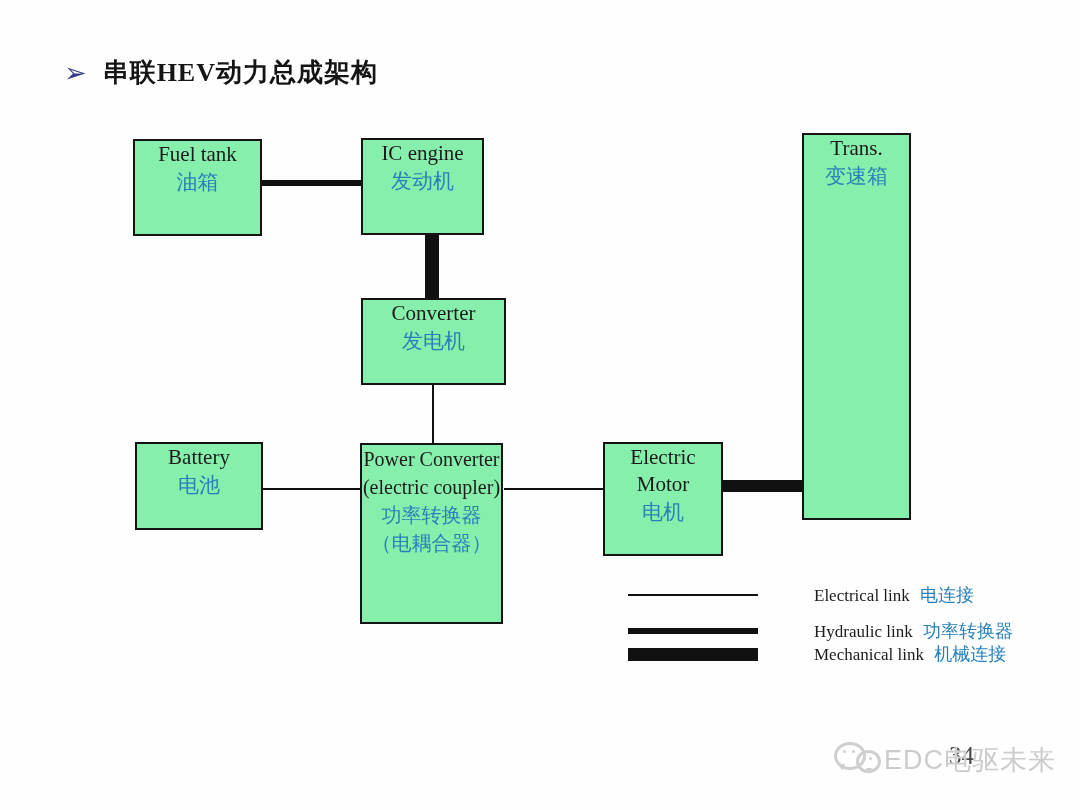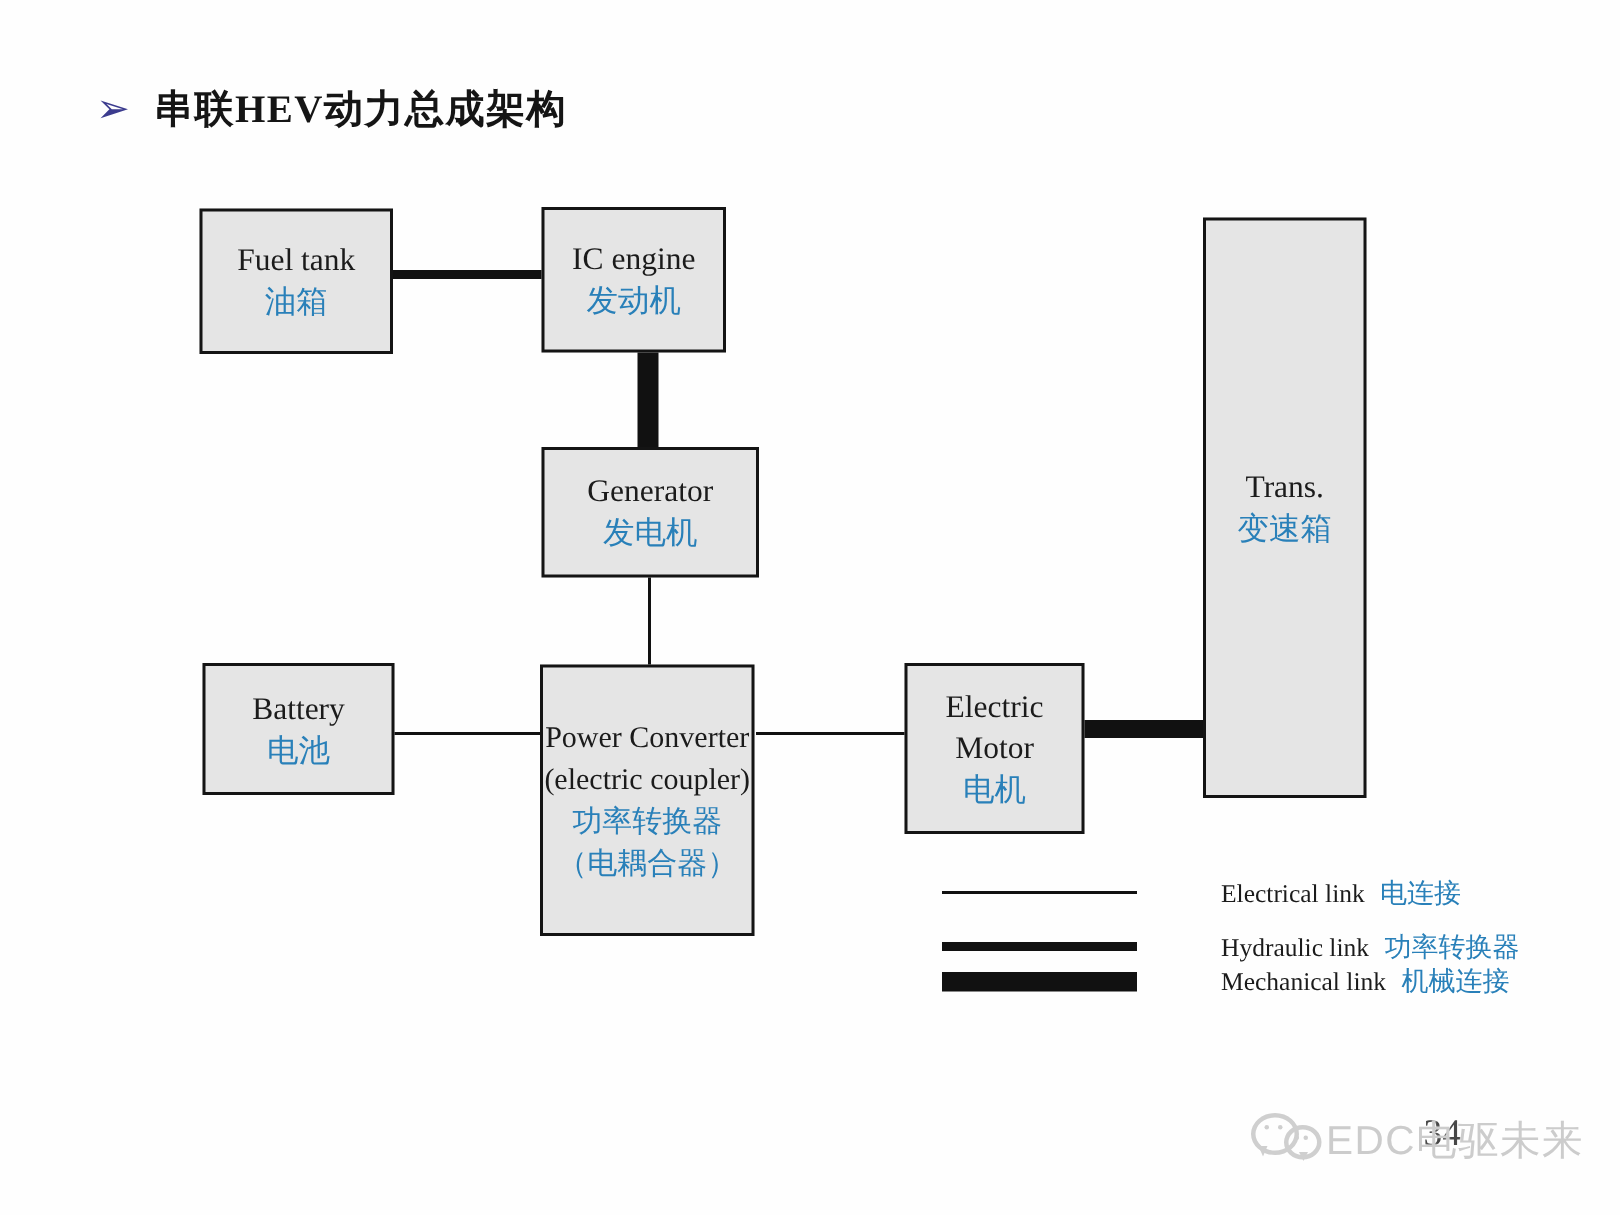--- a/index.html
+++ b/index.html
@@ -7,35 +7,35 @@
     position:relative;width:1080px;height:810px;background:#fefefe;
     font-family:"Liberation Serif","DejaVu Serif",serif;overflow:hidden;
   }
   
   .title-row{position:absolute;left:64px;top:56px;display:flex;align-items:flex-start;}
   .bullet{font-size:27px;color:#3b3b8e;line-height:34px;margin-right:16px;
           font-family:"DejaVu Sans",sans-serif;}
   .title{font-size:26px;font-weight:bold;color:#151515;letter-spacing:1px;line-height:34px;}
   
   .box{
-    position:absolute;border:2px solid #141414;background:#e5e5e5;
-    display:flex;flex-direction:column;align-items:center;justify-content:center;
+    position:absolute;border:2px solid #141414;background:#86efac;
+    display:flex;flex-direction:column;align-items:center;justify-content:flex-start;
     text-align:center;box-sizing:border-box;z-index:2;
   }
   .box .en{font-size:21px;color:#1b1b1b;line-height:27px;}
   .box .zh{font-size:21px;color:#2980b9;line-height:28px;}
   .box-fuel-tank{left:133px;top:139px;width:129px;height:97px;}
   .box-ic-engine{left:361px;top:138px;width:123px;height:97px;}
   .box-generator{left:361px;top:298px;width:145px;height:87px;}
   .box-power-converter{left:360px;top:443px;width:143px;height:181px;}
   .box-power-converter .en{font-size:20px;line-height:28px;}
   .box-power-converter .zh{font-size:20px;line-height:28px;}
   .box-battery{left:135px;top:442px;width:128px;height:88px;}
   .box-electric-motor{left:603px;top:442px;width:120px;height:114px;}
-  .box-trans{left:802px;top:145px;width:109px;height:387px;}
+  .box-trans{left:802px;top:133px;width:109px;height:387px;}
   
   .link{position:absolute;background:#111111;z-index:1;}
   .link-fuel-engine{left:262px;top:180px;width:100px;height:6px;}
   .link-engine-generator{left:425px;top:234px;width:14px;height:65px;}
   .link-generator-converter{left:432px;top:384px;width:2px;height:60px;}
   .link-battery-converter{left:262px;top:488px;width:99px;height:2px;}
   .link-converter-motor{left:504px;top:488px;width:100px;height:2px;}
   .link-motor-trans{left:722px;top:480px;width:81px;height:12px;}
   
   .legend-row{position:absolute;left:628px;display:flex;align-items:center;}
@@ -89,21 +89,21 @@
     <div class="en">Fuel tank</div>
     <div class="zh">油箱</div>
   </div>
 
   <div class="box box-ic-engine">
     <div class="en">IC engine</div>
     <div class="zh">发动机</div>
   </div>
 
   <div class="box box-generator">
-    <div class="en">Generator</div>
+    <div class="en">Converter</div>
     <div class="zh">发电机</div>
   </div>
 
   <div class="box box-power-converter">
     <div class="en">Power Converter (electric coupler)</div>
     <div class="zh">功率转换器</div>
     <div class="zh">（电耦合器）</div>
   </div>
 
   <div class="box box-battery">

